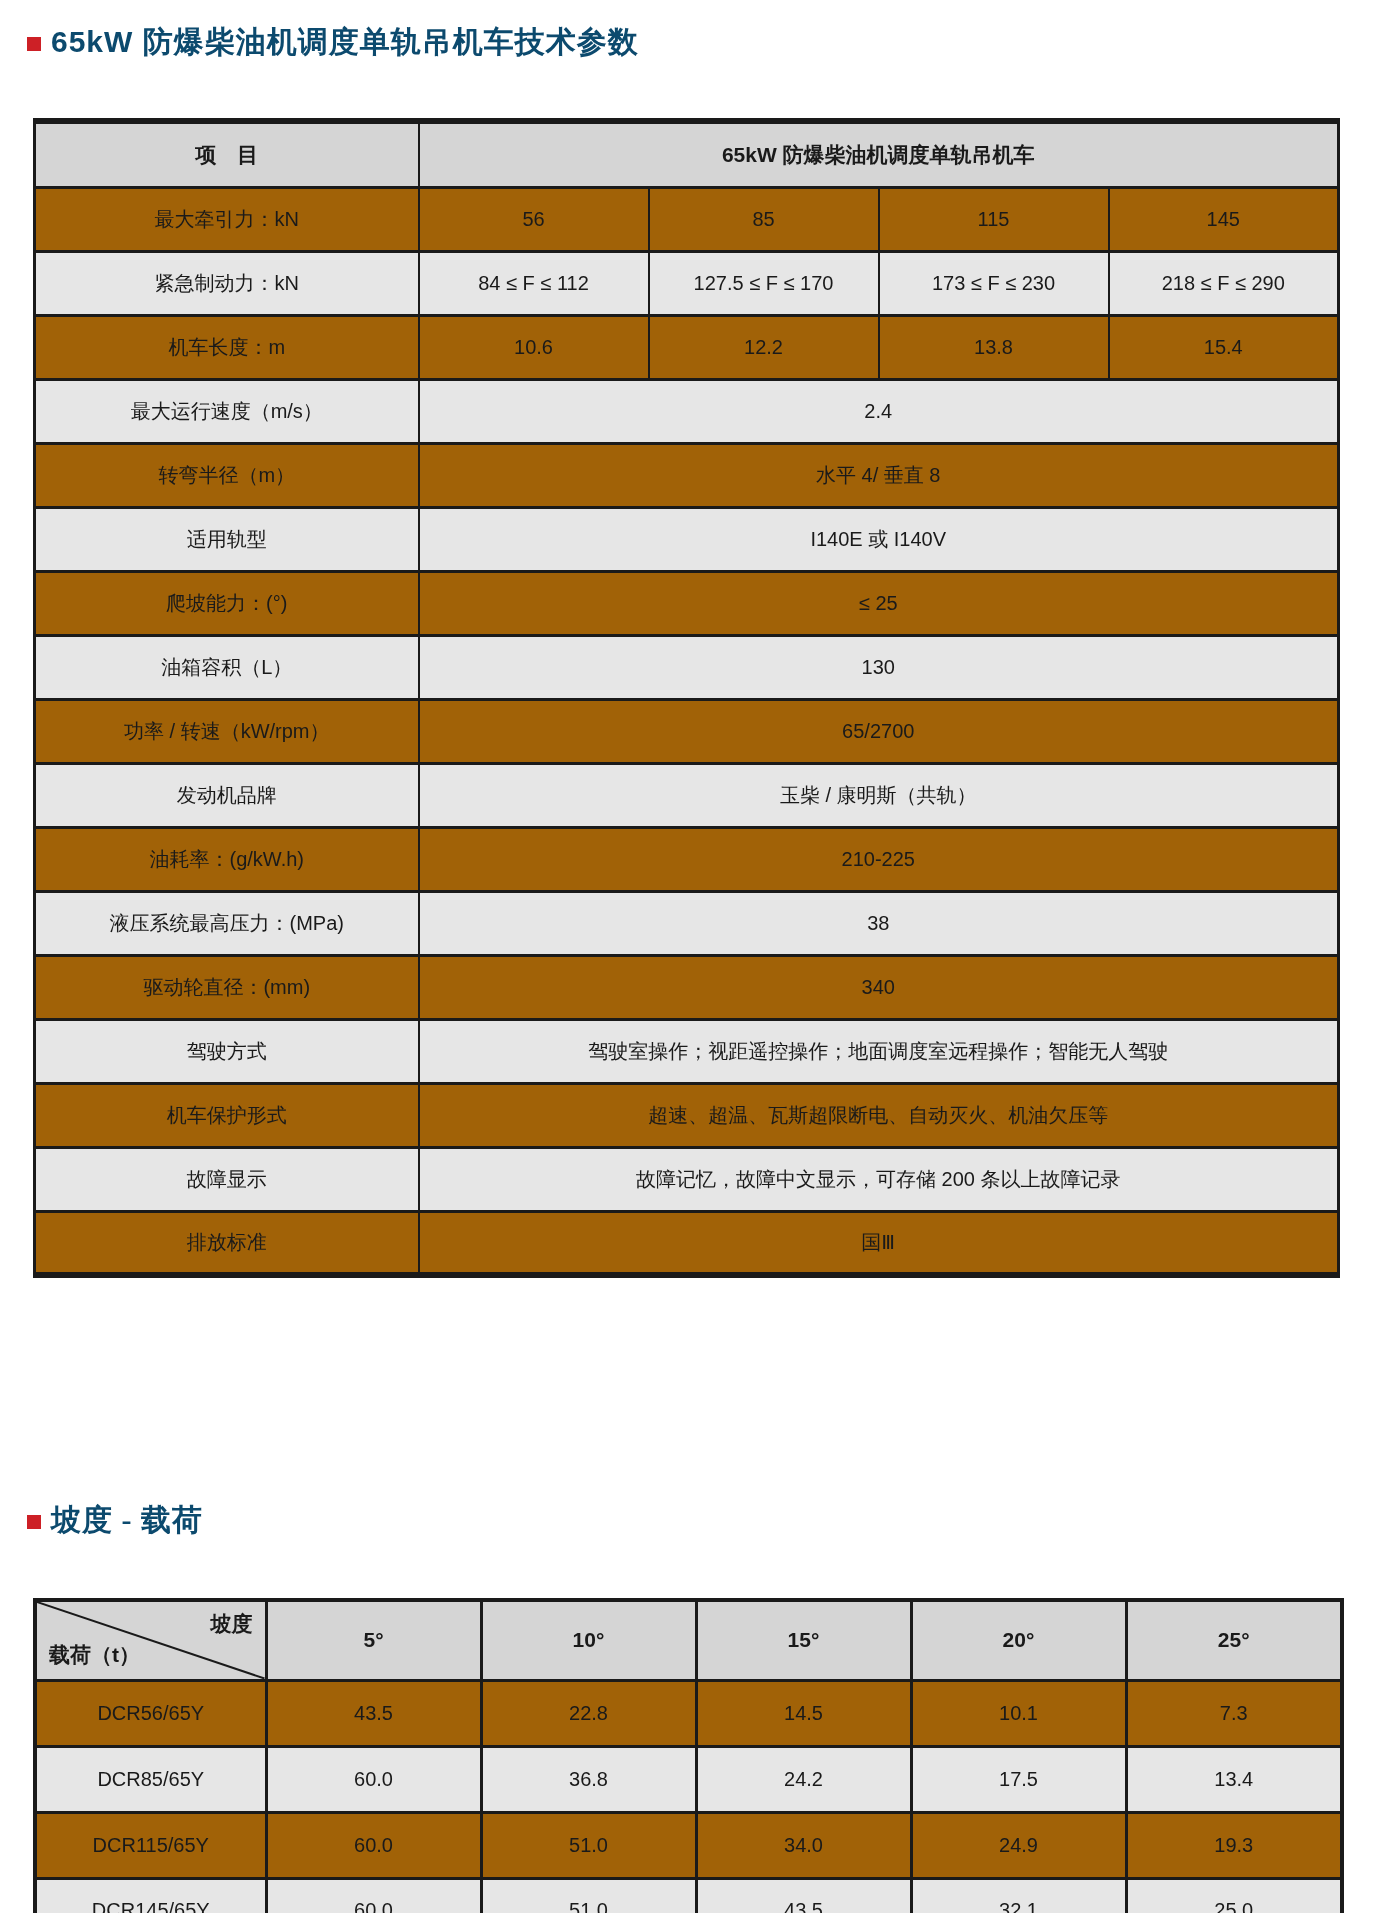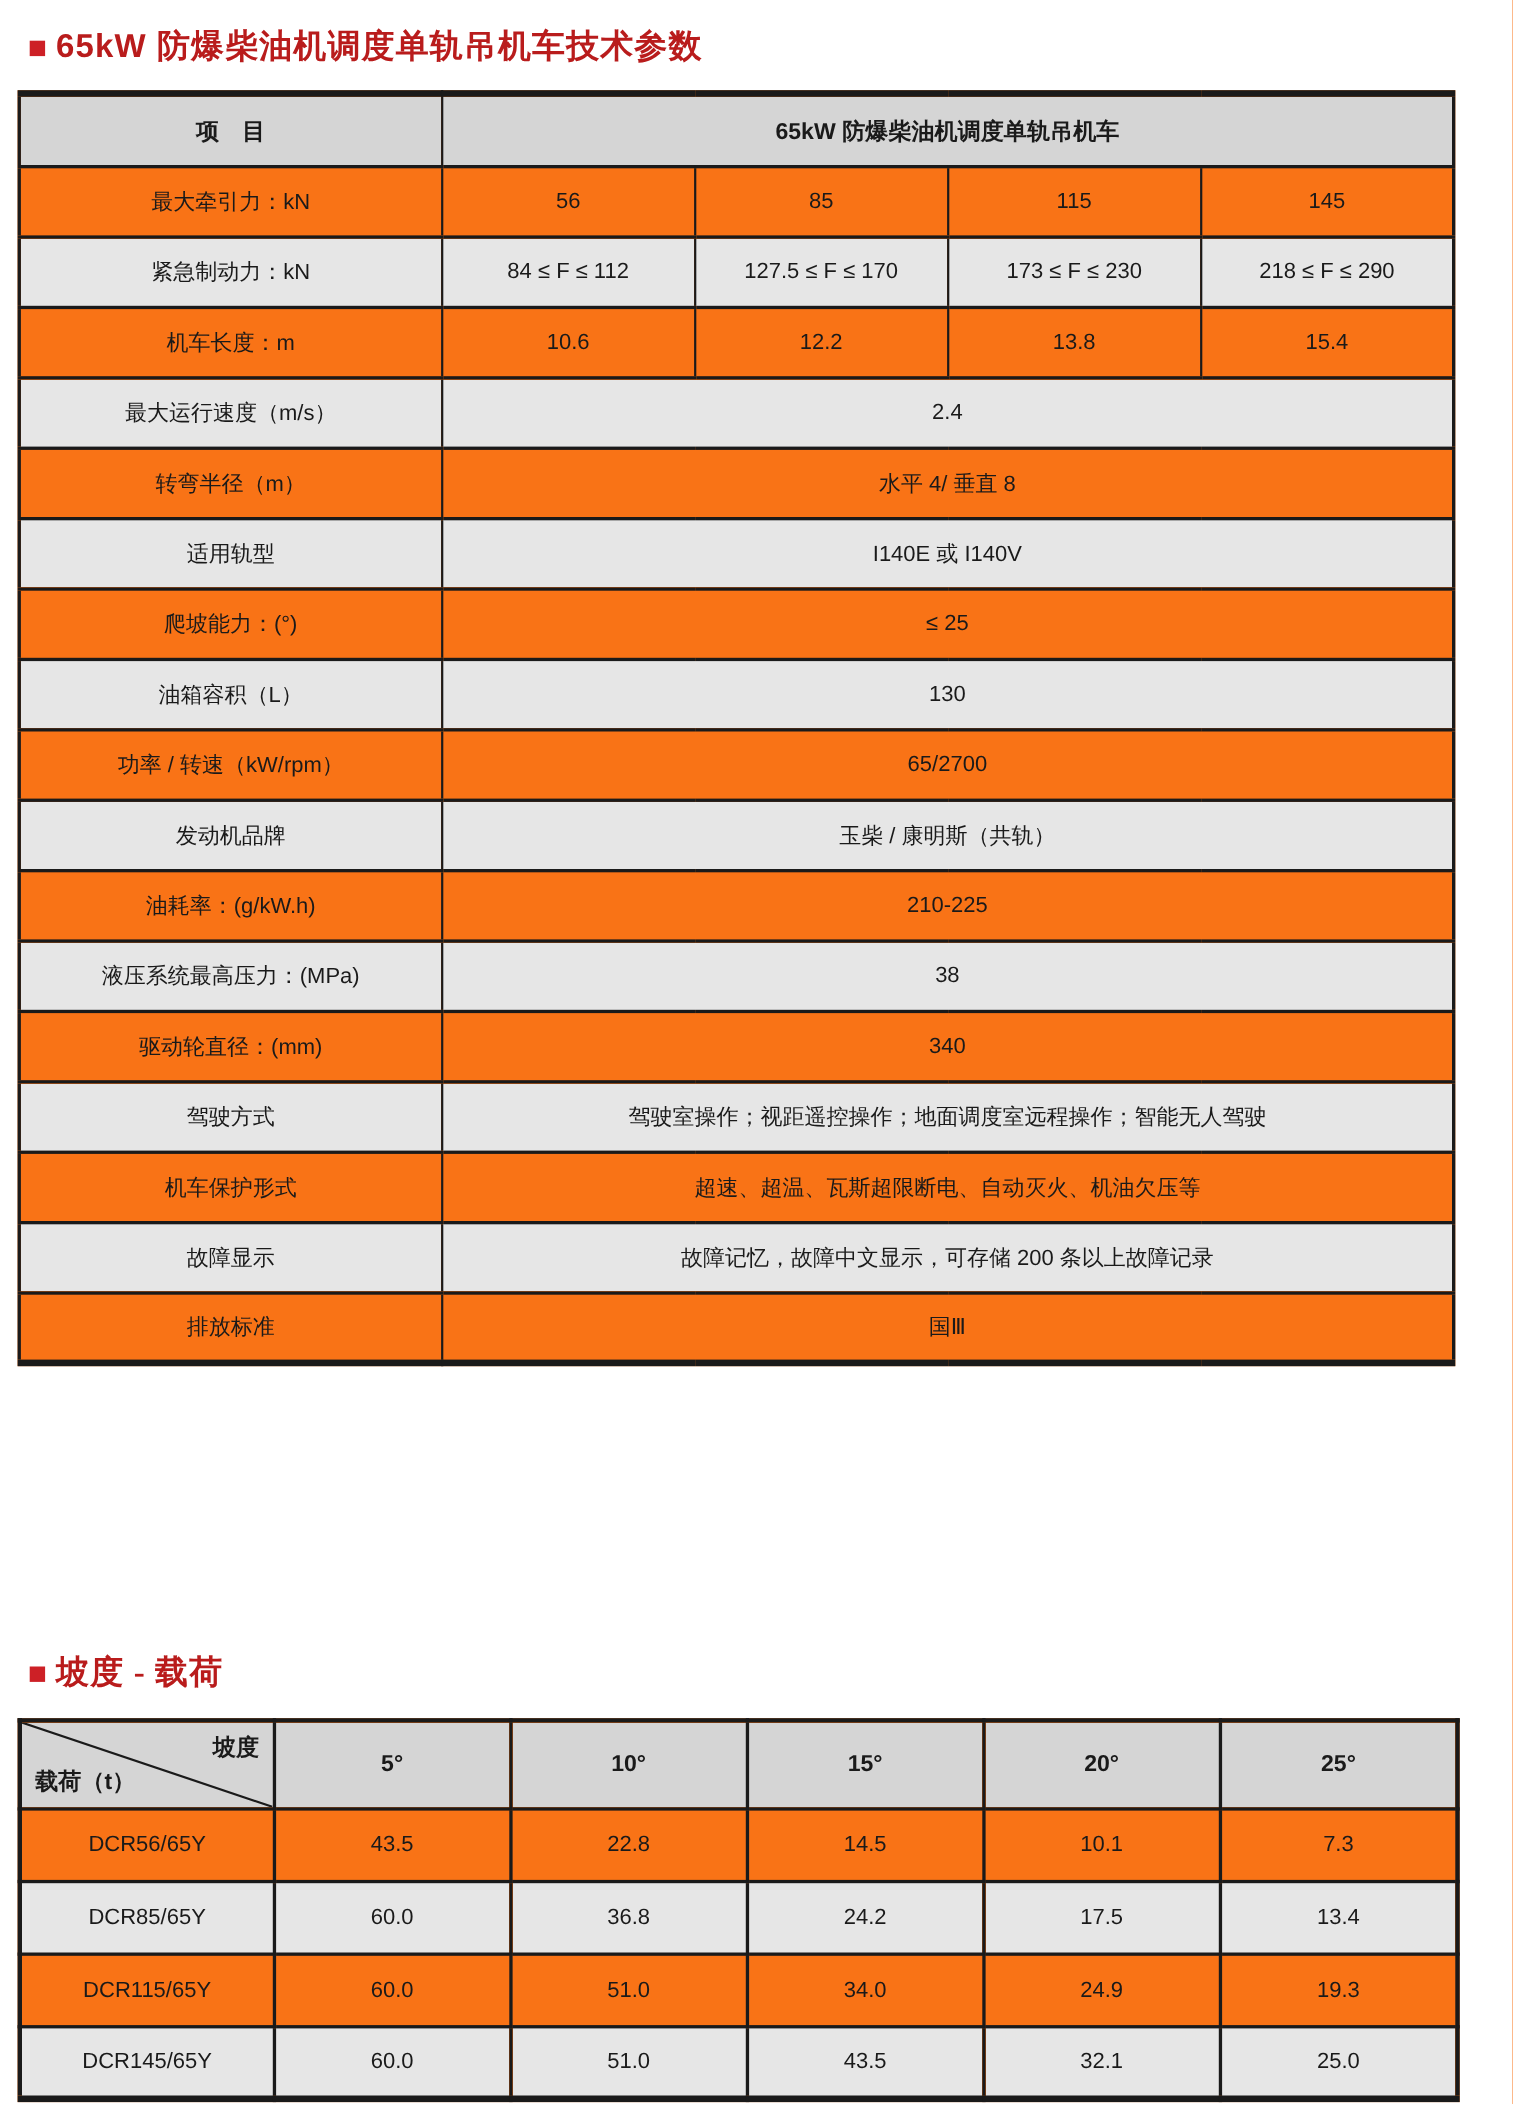--- a/index.html
+++ b/index.html
@@ -11,42 +11,43 @@
     font-family: "Liberation Sans", "DejaVu Sans", sans-serif;
     position: relative;
     overflow: hidden;
   }
   .section-title {
     position: absolute;
     left: 27px;
     display: flex;
     align-items: center;
     gap: 10px;
-    color: #b91c1c;
+    color: #0c4a6e;
     font-size: 30px;
     font-weight: bold;
     letter-spacing: 1px;
     white-space: nowrap;
   }
   .bullet {
     display: inline-block;
     width: 14px; height: 14px;
     background: #cd2026;
     margin-top: 3px;
     flex: 0 0 auto;
   }
   #title1 { top: 22px; }
   #title2 { top: 1500px; font-family: Liberation Serif, serif; }
 
   table {
     border-collapse: collapse;
     table-layout: fixed;
     position: absolute;
-    left: 16px;
-    background: #f97316;
+    left: 33px;
+    background: #a16207;
+    margin-top: 36px;
   }
   td {
     text-align: center;
     vertical-align: middle;
     font-size: 20px;
     padding: 2px 6px;
     overflow: hidden;
   }
 
   

